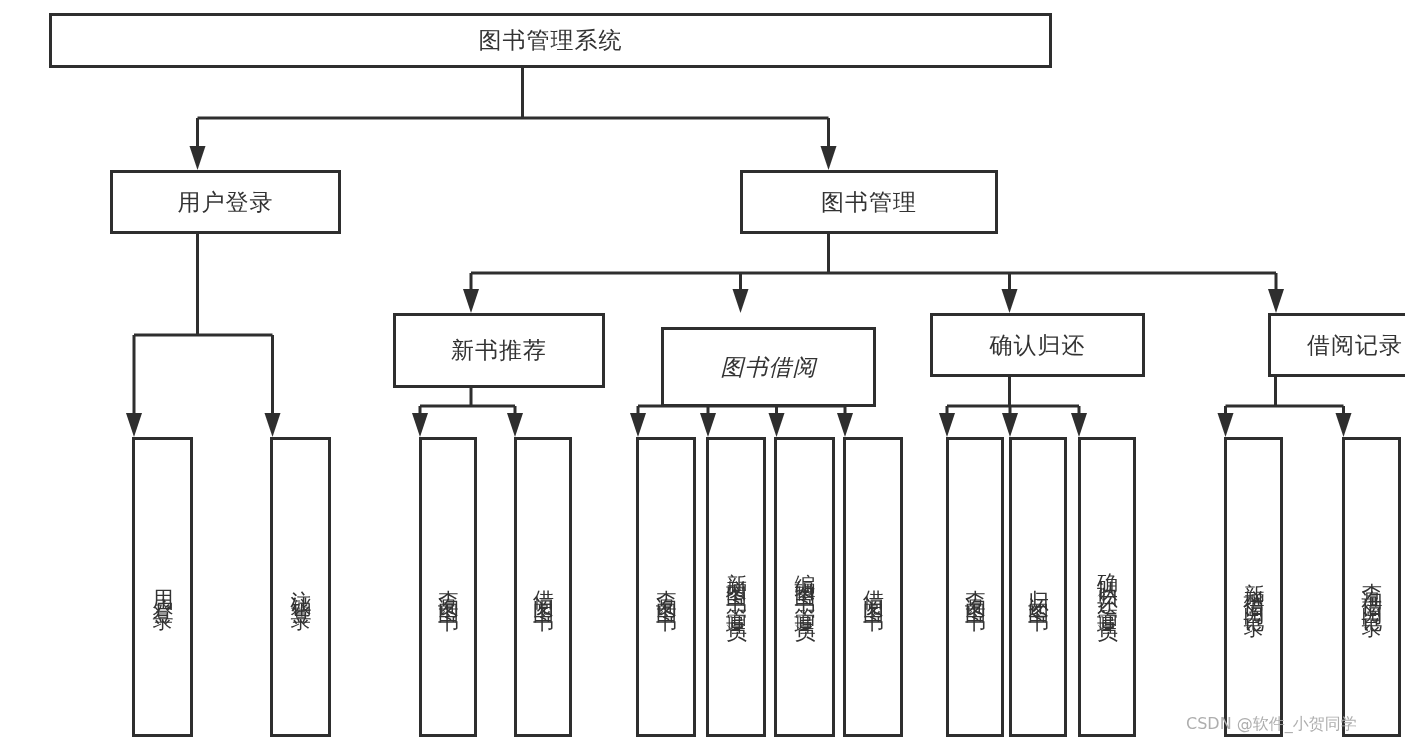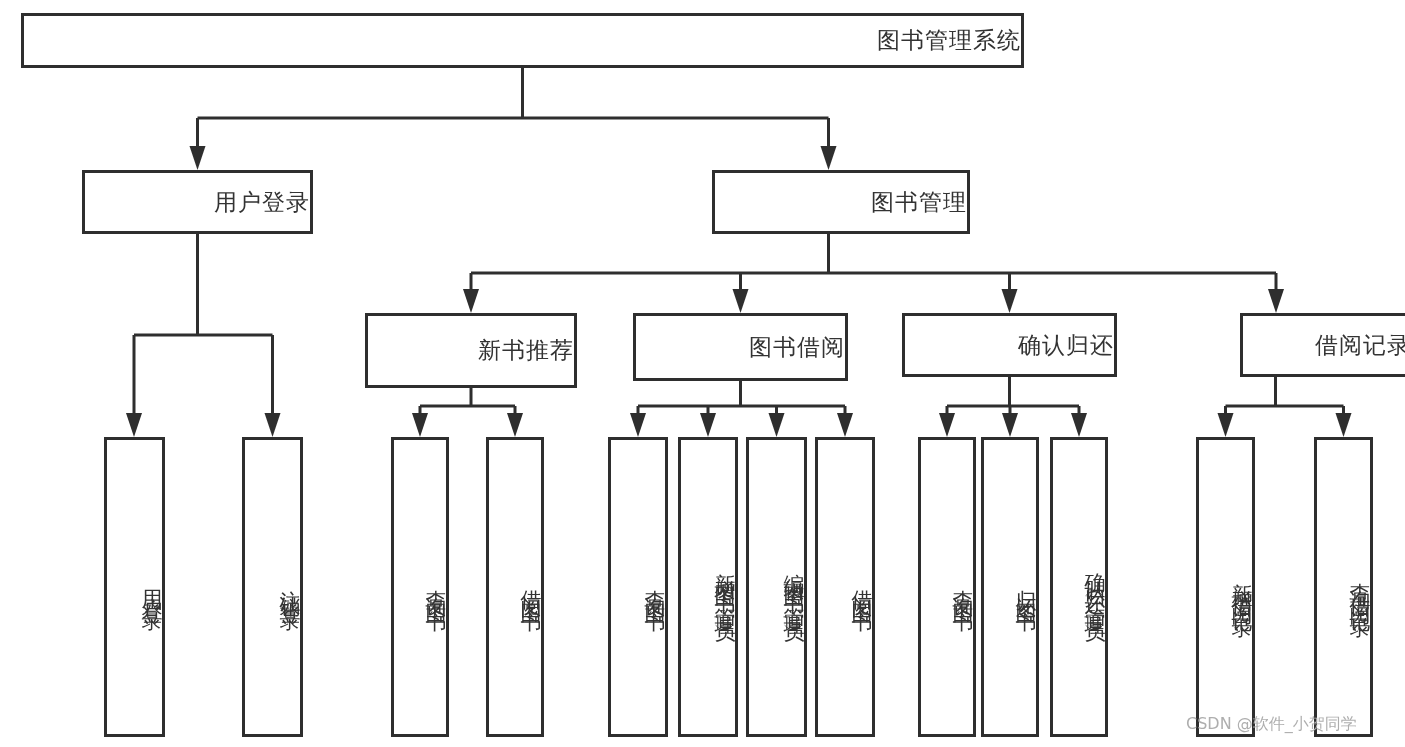--- a/index.html
+++ b/index.html
@@ -34,23 +34,24 @@
     fill: none;
   }
   svg.connectors polygon { fill: currentColor; stroke: none; }
 
   .box {
     position: absolute;
     background: var(--background);
     border: 3px solid var(--box-border);
     display: flex;
     align-items: center;
-    justify-content: flex-end;
+    justify-content: center;
     color: var(--text);
     text-align: center;
+    margin-left: 28px;
   }
   .hbox { font-size: 23px; letter-spacing: 1px; }
   .vbox span {
     writing-mode: vertical-rl;
     text-orientation: mixed;
     font-size: 21px;
     letter-spacing: 7px;
     line-height: 1;
     white-space: nowrap;
   }
@@ -116,21 +117,21 @@
   <div class="box hbox" style="left:82px; top:170px; width:231px; height:64px;">
     <span>用户登录</span>
   </div>
   <div class="box hbox" style="left:712px; top:170px; width:258px; height:64px;">
     <span>图书管理</span>
   </div>
 
   <div class="box hbox" style="left:365px; top:313px; width:212px; height:75px;">
     <span>新书推荐</span>
   </div>
-  <div class="box hbox" style="left:633px; top:313px; width:215px; height:68px;">
+  <div class="box hbox" style="left:633px; top:327px; width:215px; height:80px;font-style:italic;">
     <span>图书借阅</span>
   </div>
   <div class="box hbox" style="left:902px; top:313px; width:215px; height:64px;">
     <span>确认归还</span>
   </div>
   <div class="box hbox" style="left:1240px; top:313px; width:174px; height:64px;">
     <span>借阅记录</span>
   </div>
 
   <div class="box vbox" style="left:104px; top:437px; width:61px; height:300px;">

